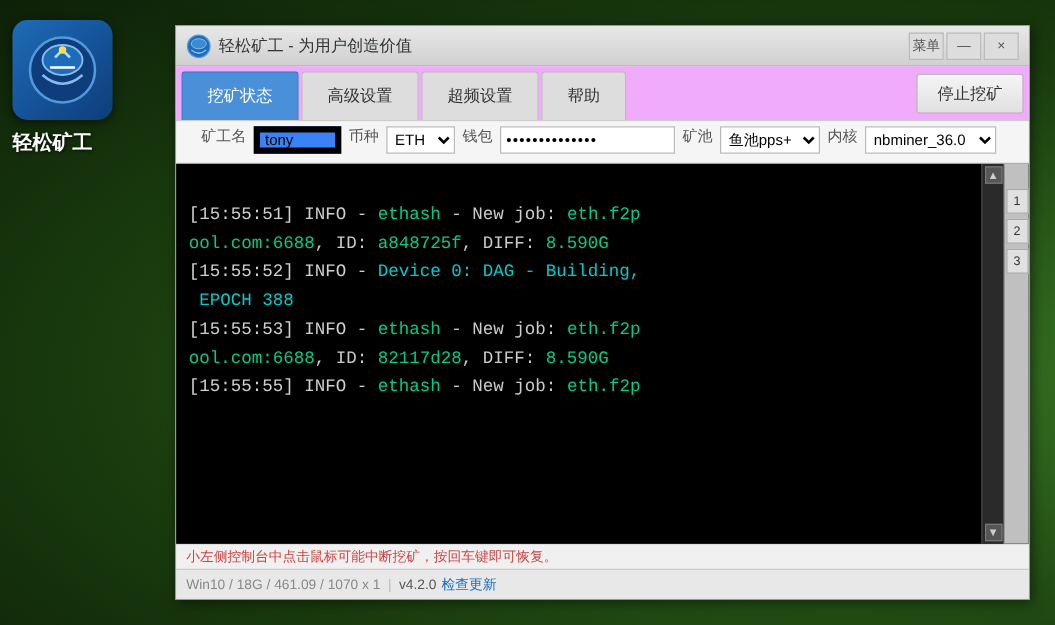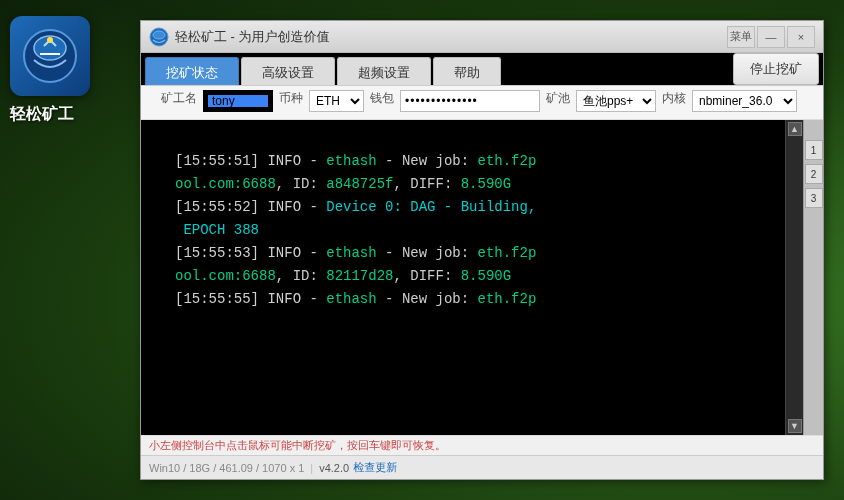--- a/index.html
+++ b/index.html
@@ -94,27 +94,27 @@
       cursor: pointer;
       display: flex;
       align-items: center;
       justify-content: center;
       font-size: 11px;
       color: #555;
     }
 
     
     .nav-bar {
-      background: #000000;
+      background: #f0abfc;
       border-bottom: 1px solid #ccc;
       display: flex;
       align-items: stretch;
       padding: 4px 4px 0 4px;
       flex-shrink: 0;
-      height: 33px;
+      height: 44px;
     }
     .nav-tab {
       padding: 6px 20px;
       font-size: 13px;
       color: #333;
       border: 1px solid #bbb;
       border-bottom: none;
       background: #ddd;
       cursor: pointer;
       margin-right: 2px;
@@ -197,21 +197,21 @@
       padding: 8px 10px;
       overflow-y: auto;
       overflow-x: hidden;
       font-family: 'Courier New', Consolas, monospace;
       font-size: 14px;
       line-height: 1.5;
     }
     .log-area::-webkit-scrollbar { width: 12px; }
     .log-area::-webkit-scrollbar-track { background: #1a1a1a; }
     .log-area::-webkit-scrollbar-thumb { background: #555; border: 1px solid #444; }
-    .log-line { margin-bottom: 2px; word-wrap: break-word; margin-left: 24px; }
+    .log-line { margin-bottom: 2px; word-wrap: break-word; }
     .log-time { color: #d0d0d0; }
     .log-info { color: #d0d0d0; }
     .log-green { color: #00cc88; }
     .log-cyan { color: #00cccc; }
     .log-white { color: #cccccc; }
 
     
     .scroll-btns {
       width: 18px;
       background: #2a2a2a;

